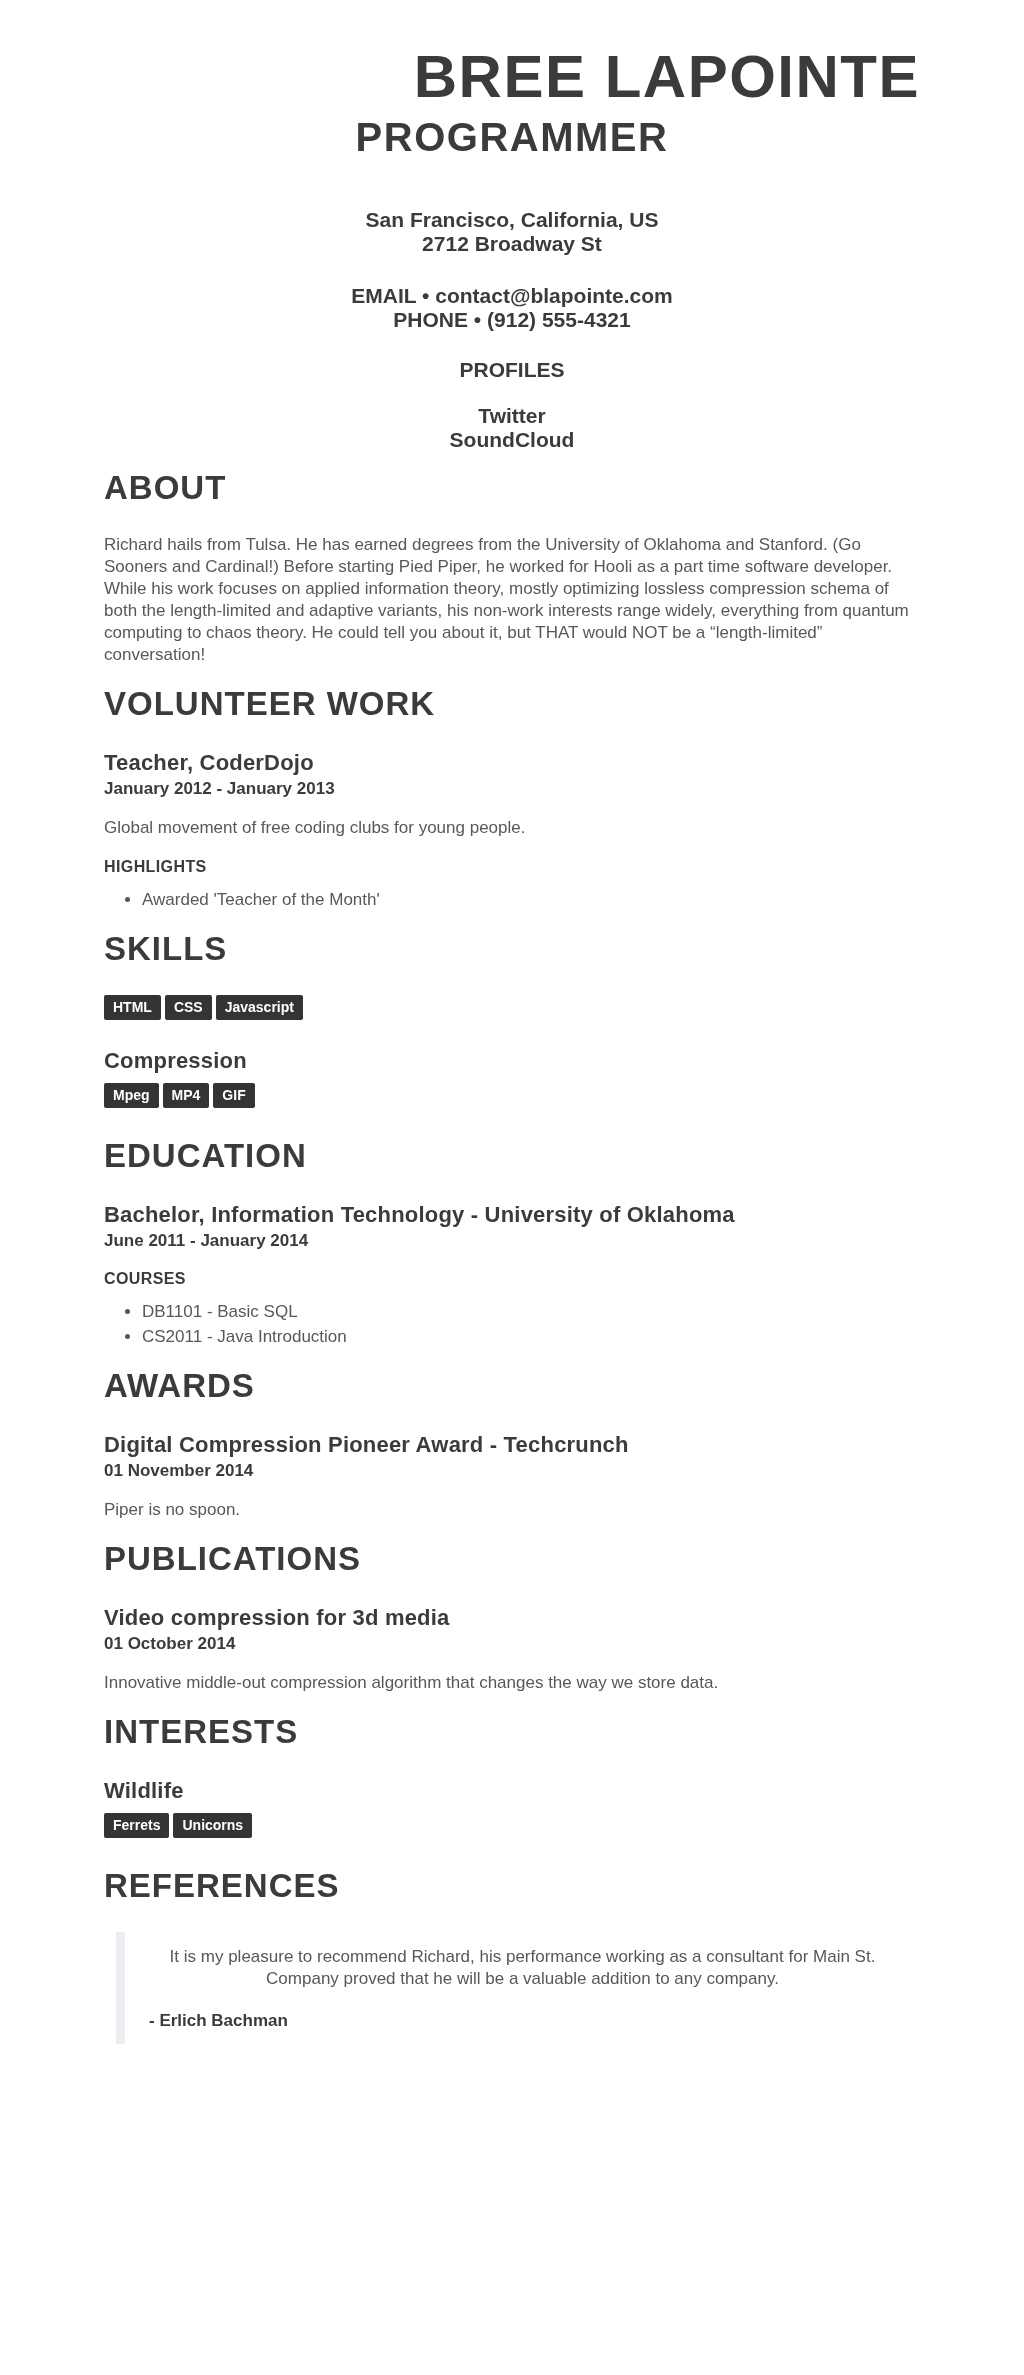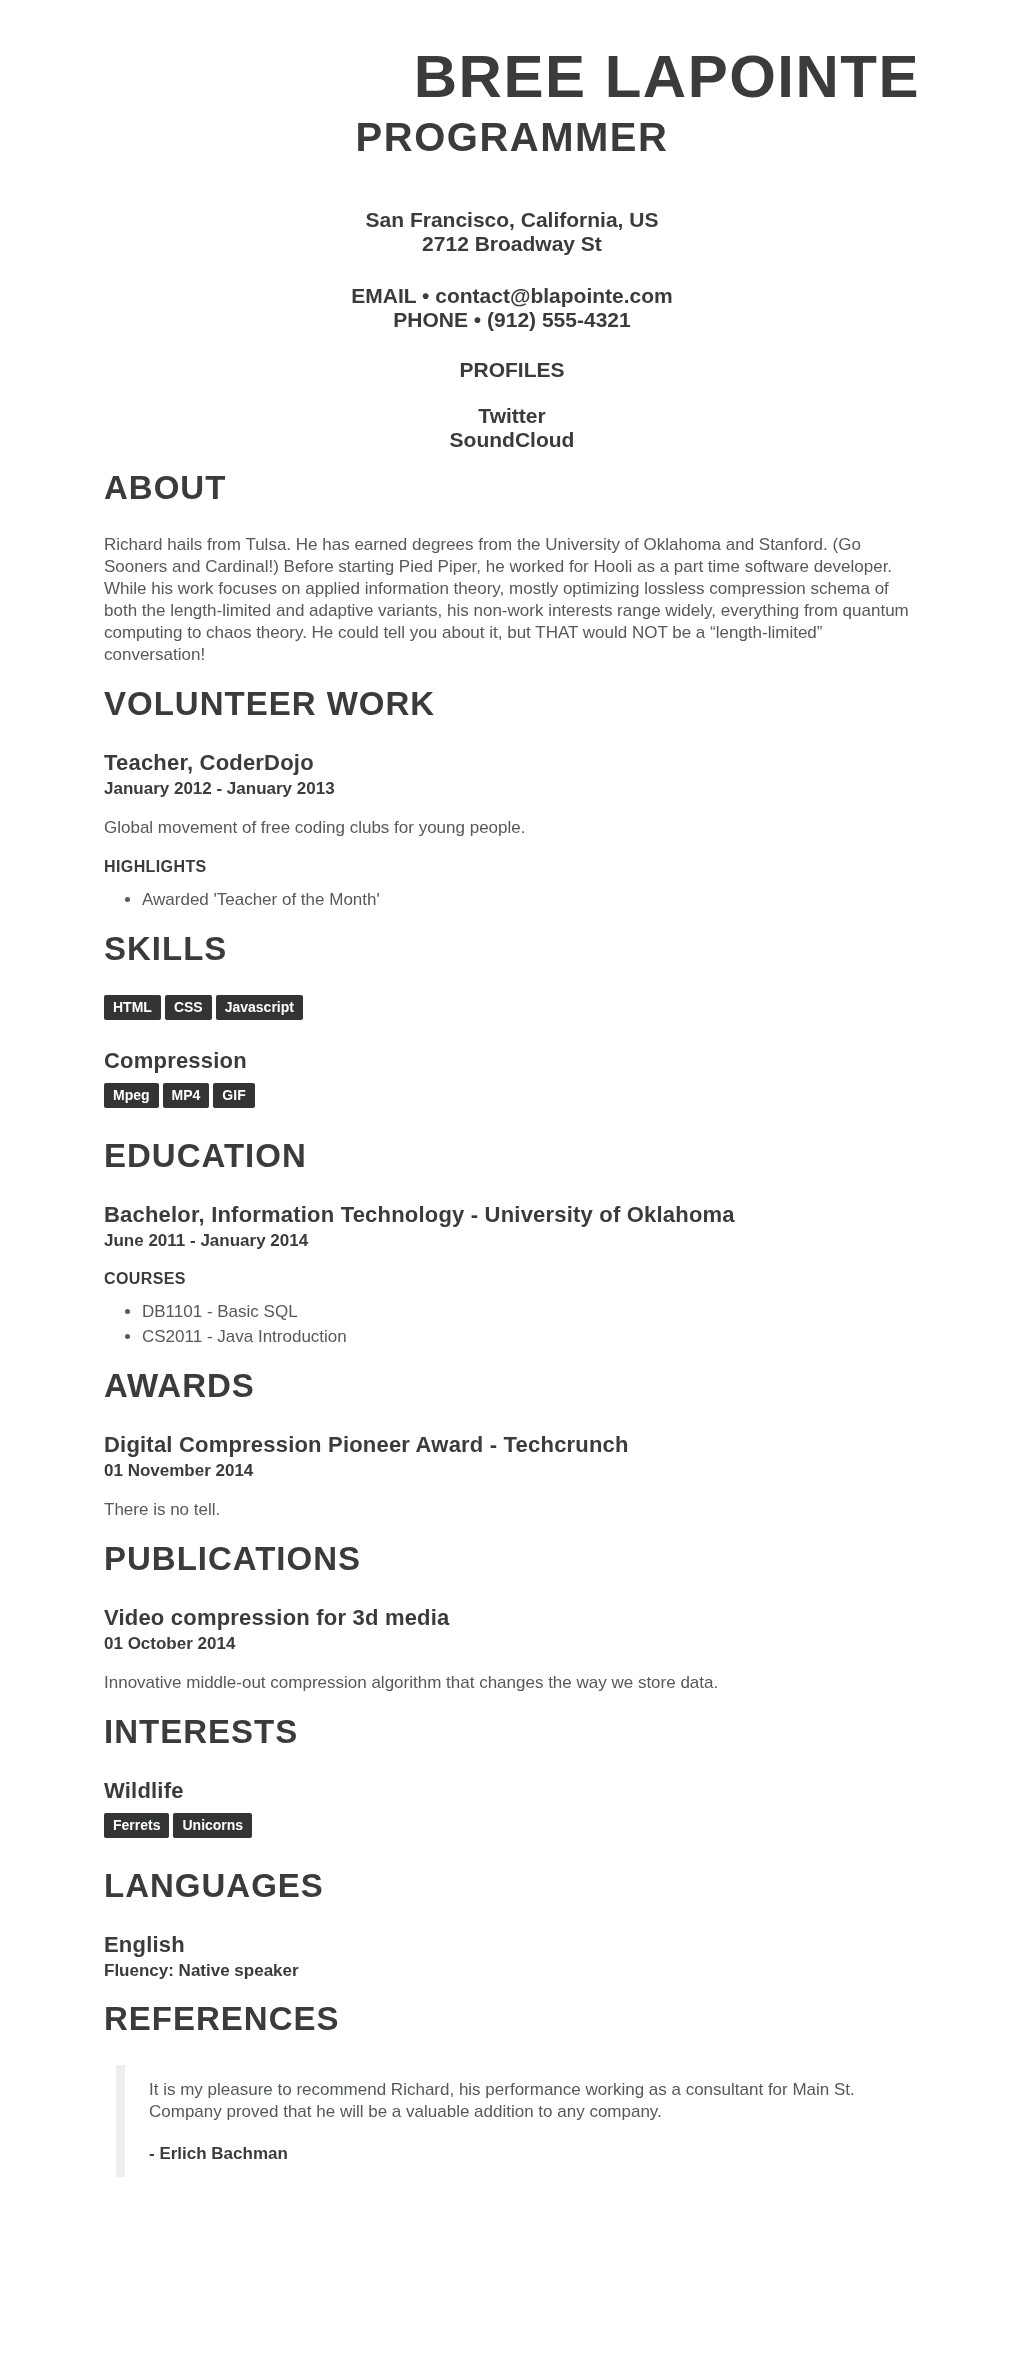--- a/index.html
+++ b/index.html
@@ -67,21 +67,21 @@
     display:inline-block; background:var(--badge-bg); color:var(--badge-text);
     font-size:14px; line-height:15px; font-weight:bold;
     padding:5px 9px; margin:0 4px 4px 0; border-radius:2px;
   }
 
   
   blockquote.refquote{
     margin:6px 0 0 12px; padding:14px 24px;
     border-left:9px solid var(--quote-border);
   }
-  blockquote.refquote p.quote{ margin:0 0 21px; font-size:17px; line-height:22px; color:var(--body); }
+  blockquote.refquote p.quote{ margin:0 0 21px; font-size:17px; line-height:22px; color:var(--body);text-align:center; }
   blockquote.refquote p.attr{ margin:0; font-size:17px; line-height:19px; font-weight:bold; color:var(--ink); }
 </style>
 </head>
 <body>
 
 <div class="page">
 
   <header class="rheader">
     <h1>BREE LAPOINTE</h1>
     <div class="jobtitle">PROGRAMMER</div>
@@ -143,45 +143,40 @@
     <ul class="blist">
       <li>DB1101 - Basic SQL</li>
       <li>CS2011 - Java Introduction</li>
     </ul>
   </section>
 
   <section>
     <h2 class="sec">AWARDS</h2>
     <h3 class="item">Digital Compression Pioneer Award - Techcrunch</h3>
     <div class="dateline">01 November 2014</div>
-    <p class="body">There is no tell.</p>
+    <p class="body">Piper is no spoon.</p>
   </section>
 
   <section>
     <h2 class="sec">PUBLICATIONS</h2>
     <h3 class="item">Video compression for 3d media</h3>
     <div class="dateline">01 October 2014</div>
     <p class="body">Innovative middle-out compression algorithm that changes the way we store data.</p>
   </section>
 
   <section>
     <h2 class="sec">INTERESTS</h2>
     <div>
       <h3 class="item">Wildlife</h3>
       <div class="tags">
         <span class="tag">Ferrets</span><span class="tag">Unicorns</span>
       </div>
     </div>
   </section>
 
-  <section>
-    <h2 class="sec">LANGUAGES</h2>
-    <h3 class="item">English</h3>
-    <div class="dateline tight">Fluency: Native speaker</div>
-  </section>
 
   <section>
     <h2 class="sec">REFERENCES</h2>
     <blockquote class="refquote">
       <p class="quote">It is my pleasure to recommend Richard, his performance working as a consultant for Main St. Company proved that he will be a valuable addition to any company.</p>
       <p class="attr">- Erlich Bachman</p>
     </blockquote>
   </section>
 
 </div>

